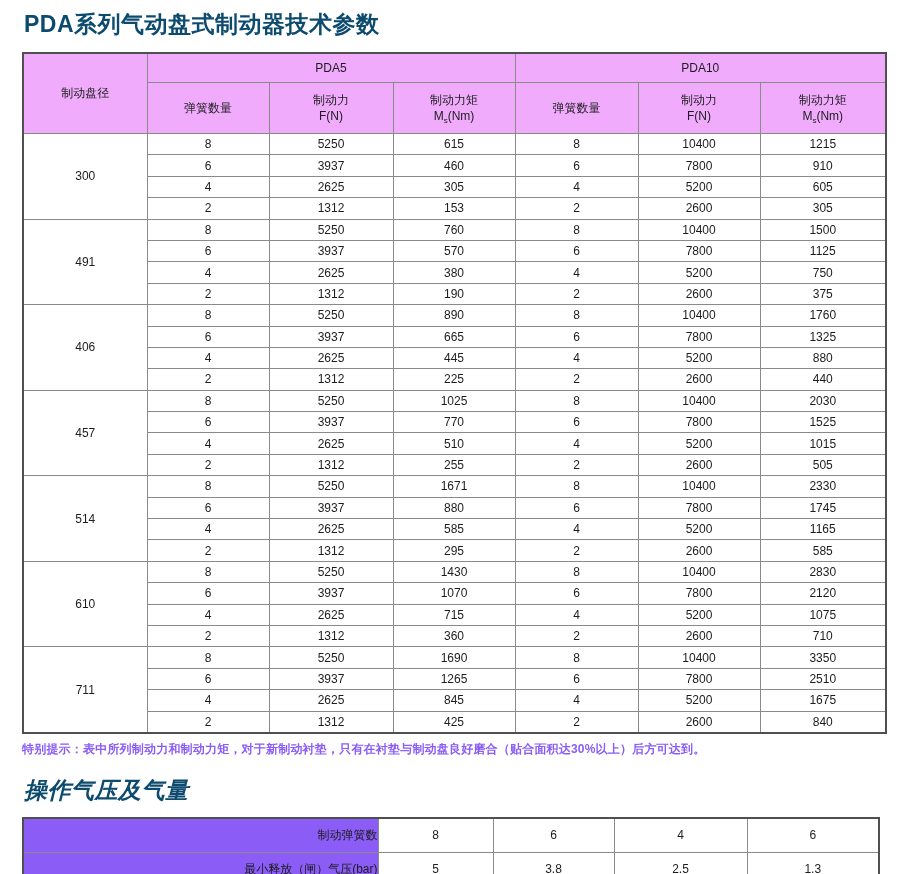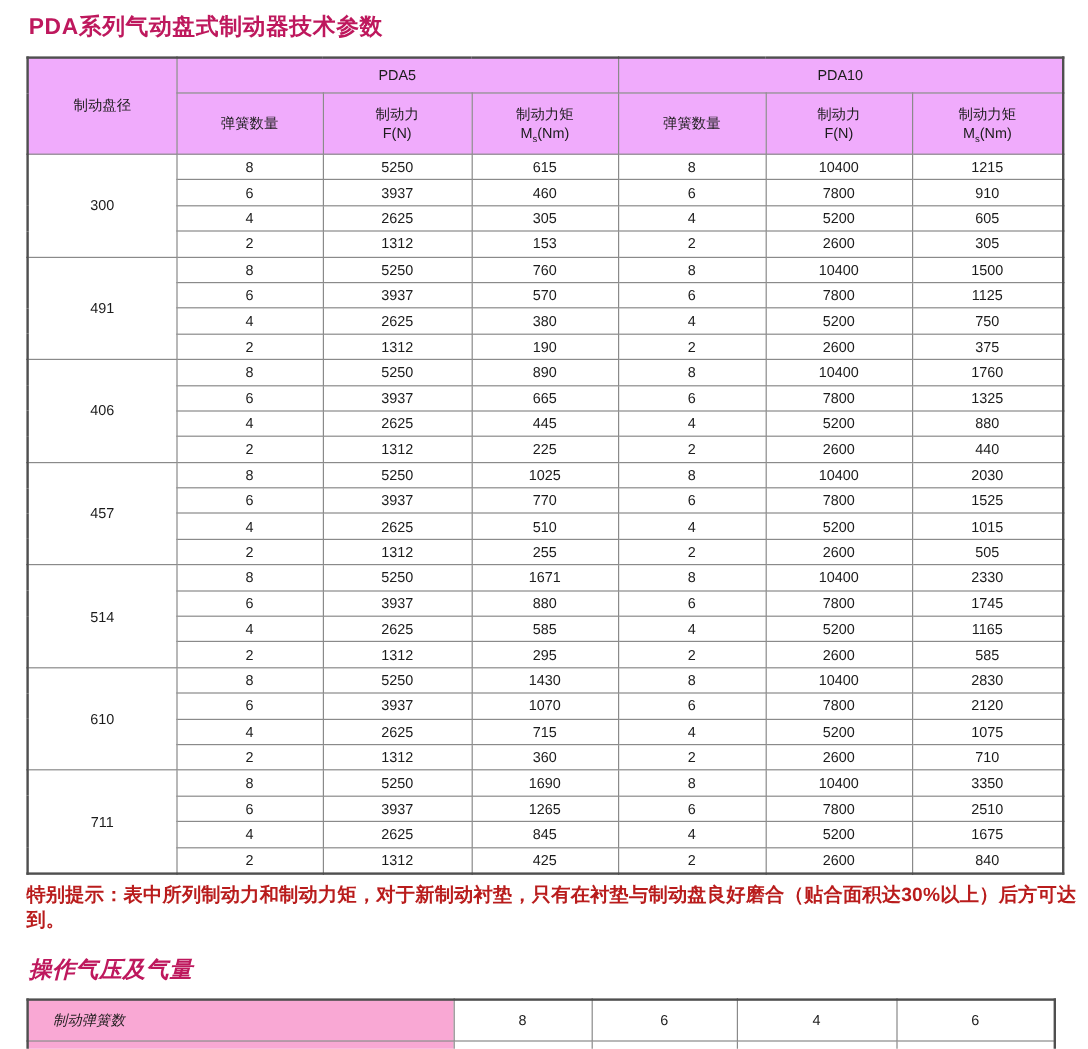--- a/index.html
+++ b/index.html
@@ -5,22 +5,22 @@
   html,body { margin:0; padding:0; background:#ffffff; }
   body {
     width:907px; height:874px;
     font-family:"Liberation Sans", sans-serif;
     color:#1c1c1c;
     -webkit-font-smoothing:antialiased;
   }
   .page { position:relative; width:907px; height:874px; overflow:hidden; }
 
   .sec-title {
-    font-size:19px; font-weight:bold; letter-spacing:0.5px;
-    margin:0; padding:9px 0 0 24px; color:#be185d;
+    font-size:23px; font-weight:bold; letter-spacing:0.5px;
+    margin:0; padding:9px 0 0 24px; color:#0c4a6e;
   }
   .sec-title.second { padding-top:17px;font-style:italic; }
 
   table { border-collapse:collapse; table-layout:fixed; }
 
   
   #t1 { margin:12px 0 0 22px; width:863px; border:2px solid #4f4f4f; }
   #t1 th, #t1 td {
     border:1px solid #8a8a8a;
     text-align:center; vertical-align:middle;
@@ -28,33 +28,33 @@
   }
   #t1 thead th { background:#f0abfc; }
   #t1 thead tr.hr1 th { height:28px; }
   #t1 thead tr.hr2 th { height:50px; line-height:16px; }
   #t1 tbody td { height:20.4px; background:#ffffff; }
   #t1 tbody tr.group-start td { border-top:1px solid #4f4f4f; }
   #t1 sub { font-size:8px; line-height:0; }
 
   
   .note {
-    margin:7px 0 0 22px; font-size:16px; font-weight:bold; color:#b91c1c;
+    margin:7px 0 0 22px; font-size:12px; font-weight:bold; color:#8b5cf6;
     letter-spacing:0.2px;
   }
 
   
   #t2 { margin:11px 0 0 22px; width:856px; border:2px solid #4f4f4f; }
   #t2 td {
     border:1px solid #8a8a8a; font-size:12px;
     text-align:center; vertical-align:middle; padding:0;
   }
   #t2 tr.r1 td, #t2 tr.r2 td { height:33px; }
   #t2 td.lbl {
-    background:#f9a8d4; text-align:left; padding-left:20px;font-style:italic;
+    background:#8b5cf6; text-align:right; padding-left:20px;
   }
 </style>
 </head>
 <body>
 
 <div class="page">
 
   <h1 class="sec-title">PDA系列气动盘式制动器技术参数</h1>
 
   <table id="t1">

